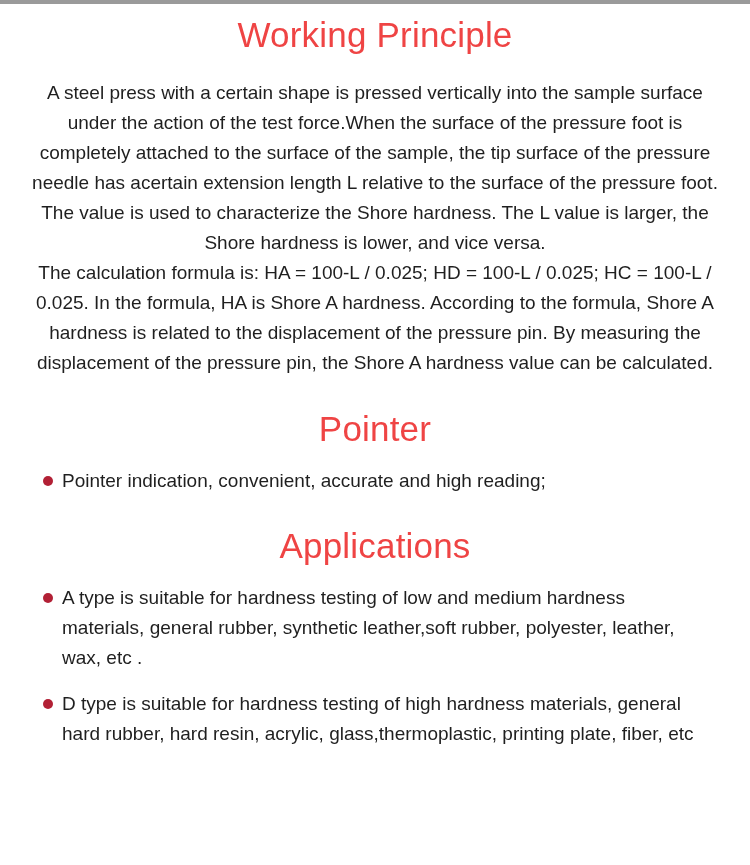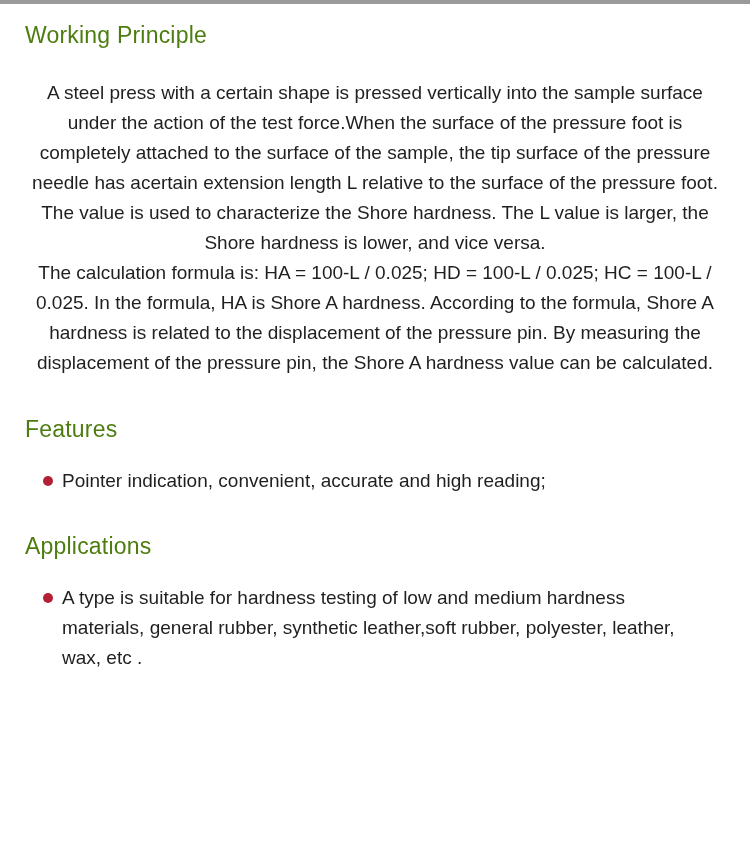--- a/index.html
+++ b/index.html
@@ -19,26 +19,27 @@
   }
   .top-bar {
     height: 4px;
     background: #9a9a9a;
   }
   .content {
     padding: 0 25px 0 25px;
   }
   h1 {
     font-family: "Liberation Sans", sans-serif;
-    font-size: 23px;
+    font-size: 35px;
     line-height: 42px;
     font-weight: 400;
     letter-spacing: 0.2px;
-    color: #4d7c0f;
+    color: #ef4444;
     margin: 0;
+    text-align: center;
   }
   .h1-working { margin: 10px 0 22px 0; }
   .h1-features { margin: 30px 0 8px 0; }
   .h1-apps { margin: 29px 0 4px 0; }
   p.body-par {
     margin: 0;
     text-align: center;
   }
   ul.dot-list {
     list-style: none;
@@ -66,31 +67,35 @@
 <div class="top-bar"></div>
 
 <div class="content">
 
   <h1 class="h1-working">Working Principle</h1>
 
   <p class="body-par">A steel press with a certain shape is pressed vertically into the sample surface under the action of the test force.When the surface of the pressure foot is completely attached to the surface of the sample, the tip surface of the pressure needle has acertain extension length L relative to the surface of the pressure foot. The value is used to characterize the Shore hardness. The L value is larger, the Shore hardness is lower, and vice versa.</p>
 
   <p class="body-par">The calculation formula is: HA = 100-L / 0.025; HD = 100-L / 0.025; HC = 100-L / 0.025. In the formula, HA is Shore A hardness. According to the formula, Shore A hardness is related to the displacement of the pressure pin. By measuring the displacement of the pressure pin, the Shore A hardness value can be calculated.</p>
 
-  <h1 class="h1-features">Features</h1>
+  <h1 class="h1-features">Pointer</h1>
 
   <ul class="dot-list">
     <li>
       <span class="dot"></span>
       <span>Pointer indication, convenient, accurate and high reading;</span>
     </li>
   </ul>
 
   <h1 class="h1-apps">Applications</h1>
 
   <ul class="dot-list">
     <li>
       <span class="dot"></span>
       <span>A type is suitable for hardness testing of low and medium hardness materials, general rubber, synthetic leather,soft rubber, polyester, leather, wax, etc .</span>
     </li>
+    <li>
+      <span class="dot"></span>
+      <span>D type is suitable for hardness testing of high hardness materials, general hard rubber, hard resin, acrylic, glass,thermoplastic, printing plate, fiber, etc</span>
+    </li>
   </ul>
 
 </div>
 
 </body></html>

